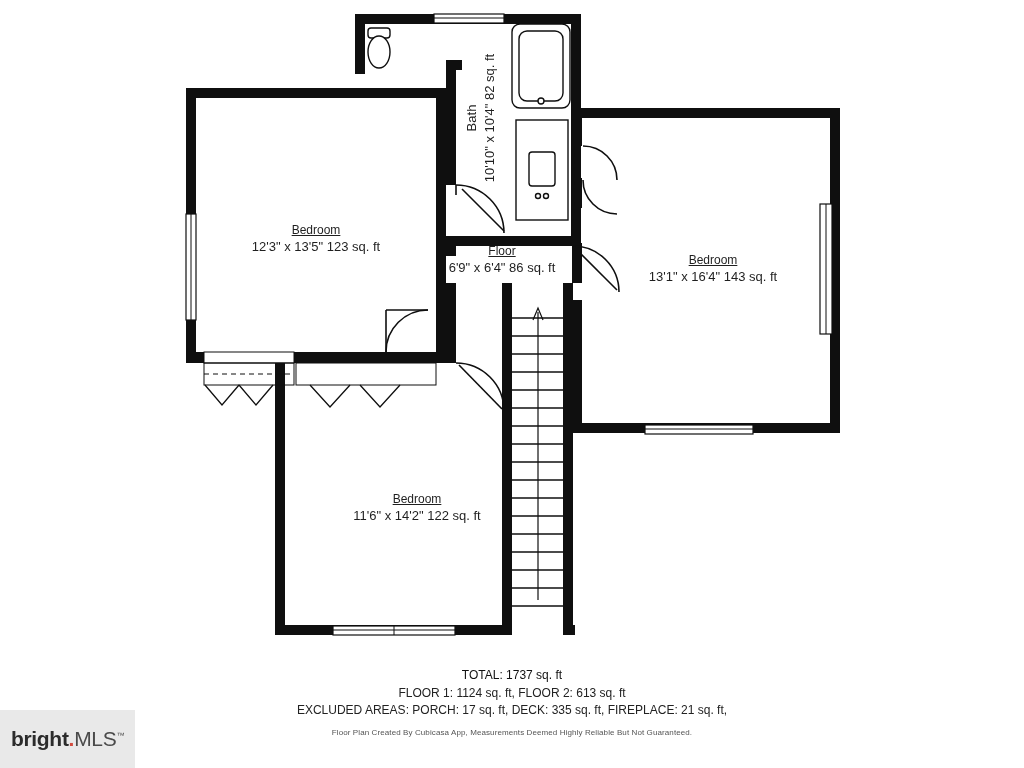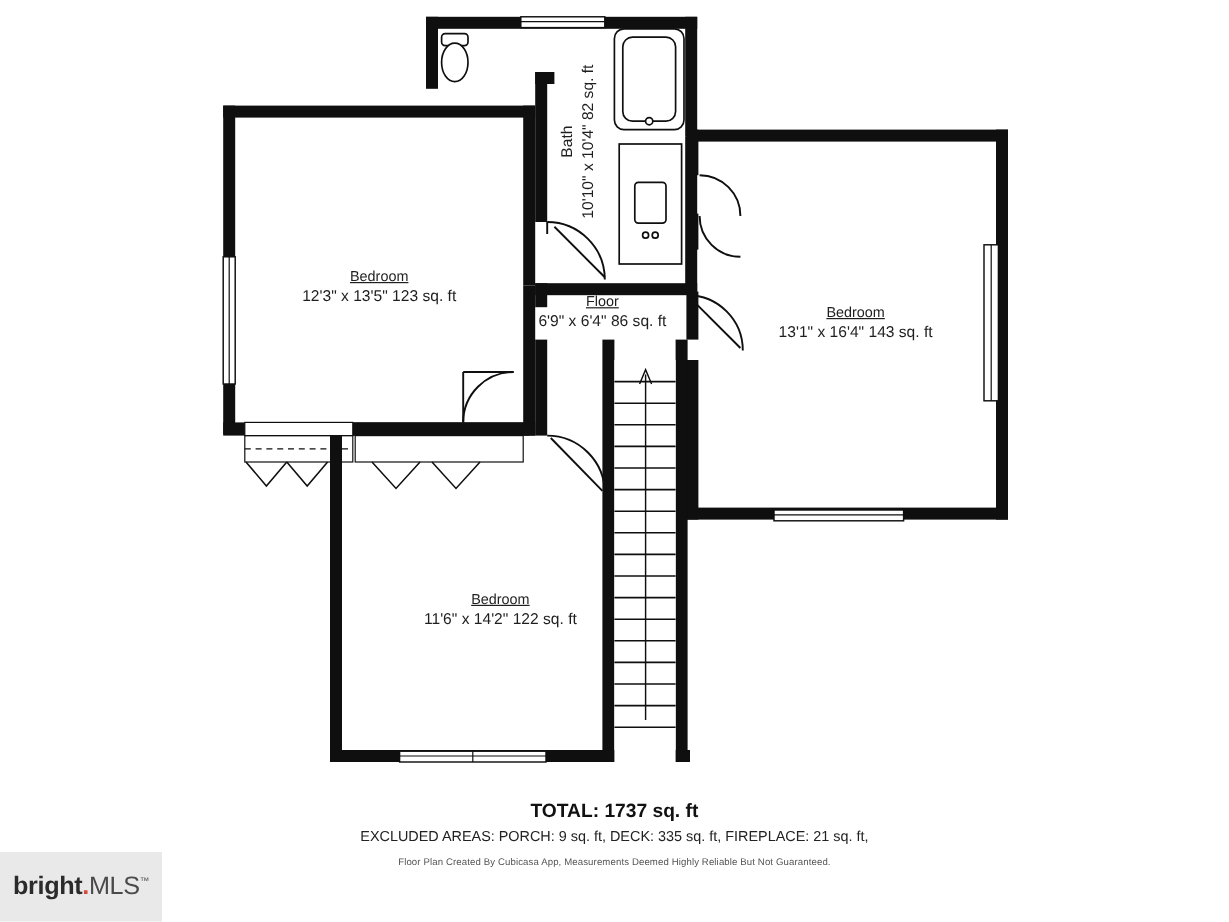--- a/index.html
+++ b/index.html
@@ -47,22 +47,22 @@
   .vert-label .dims { font-size: 13px; }
 
   #summary {
     position: absolute;
     left: 0;
     top: 668px;
     width: 1024px;
     text-align: center;
   }
   #summary .total {
-    font-size: 16px;
-    font-weight: bold;
+    font-size: 12px;
+    font-weight: normal;
     color: #111;
     margin-bottom: 3px;
   }
   #summary .line {
     font-size: 12px;
     color: #222;
     line-height: 1.45;
   }
   #summary .credit {
     font-size: 8px;
@@ -256,21 +256,22 @@
   <div class="dims">13'1" x 16'4" 143 sq. ft</div>
 </div>
 
 <div class="room-label" style="left:417px; top:491px; transform:translateX(-50%);">
   <div class="name">Bedroom</div>
   <div class="dims">11'6" x 14'2" 122 sq. ft</div>
 </div>
 
 <div id="summary">
   <div class="total">TOTAL: 1737 sq. ft</div>
-  <div class="line">EXCLUDED AREAS: PORCH: 9 sq. ft, DECK: 335 sq. ft, FIREPLACE: 21 sq. ft,</div>
+  <div class="line">FLOOR 1: 1124 sq. ft, FLOOR 2: 613 sq. ft</div>
+  <div class="line">EXCLUDED AREAS: PORCH: 17 sq. ft, DECK: 335 sq. ft, FIREPLACE: 21 sq. ft,</div>
   <div class="credit">Floor Plan Created By Cubicasa App, Measurements Deemed Highly Reliable But Not Guaranteed.</div>
 </div>
 
 <div id="watermark">
   <div class="wm-text">
     <span class="wm-bright">bright</span><span class="wm-dot">.</span><span class="wm-mls">MLS</span><span class="wm-tm">™</span>
   </div>
 </div>
 
 </body></html>

